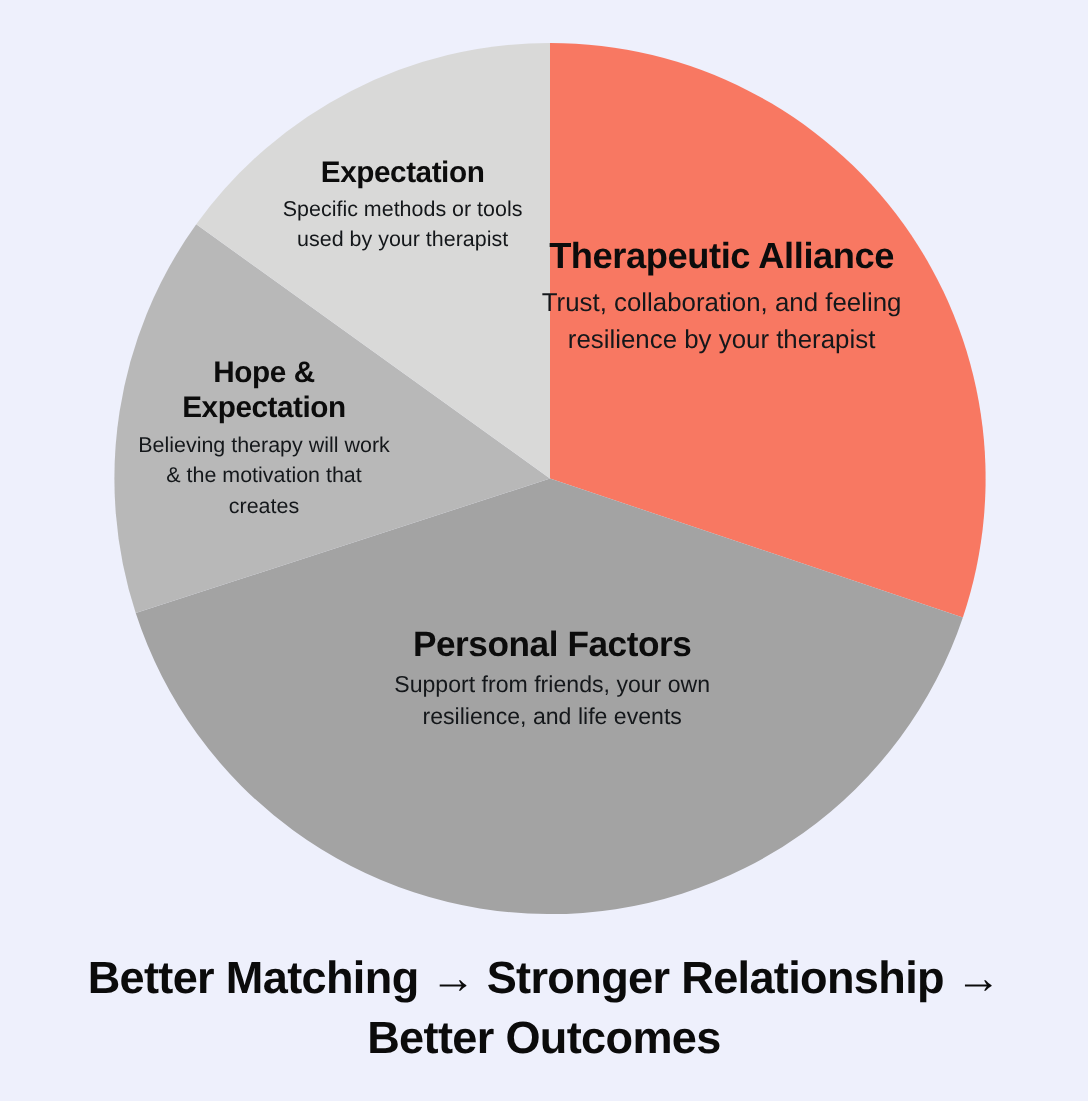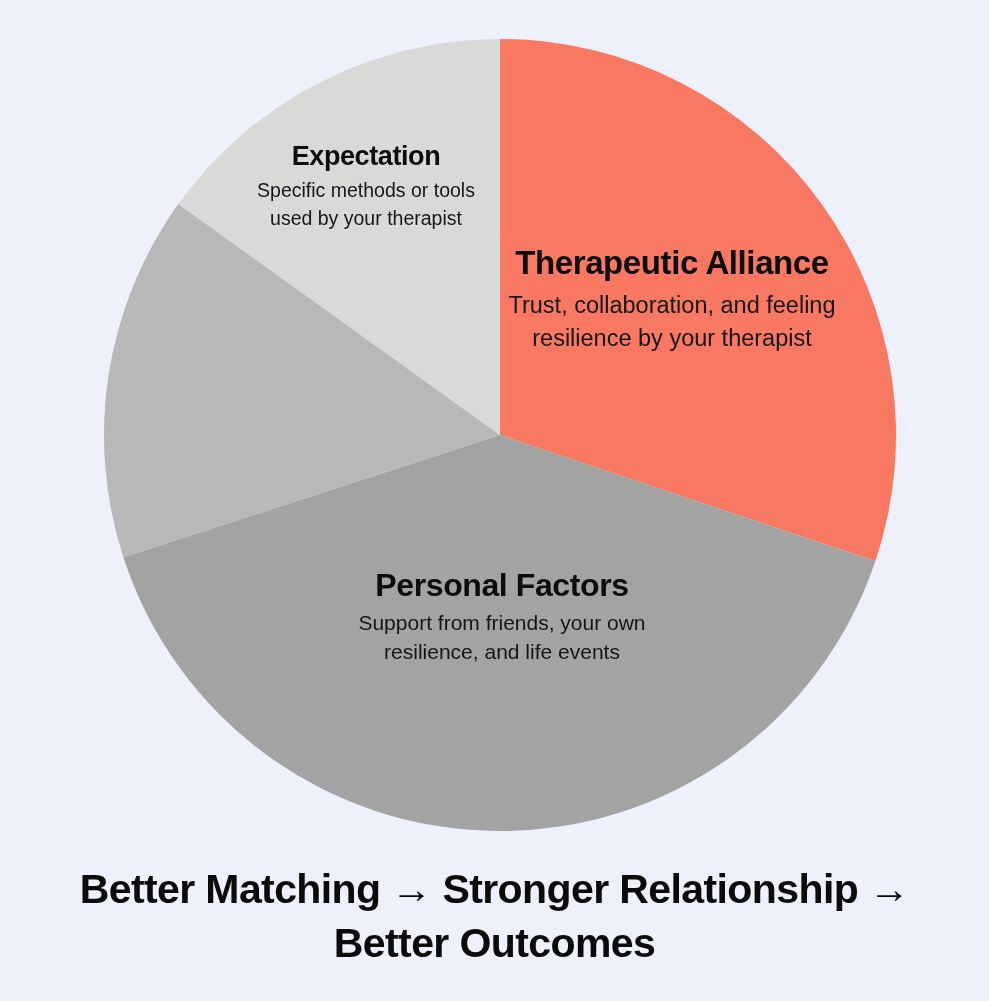--- a/index.html
+++ b/index.html
@@ -54,24 +54,23 @@
     display: block;
   }
   .slice-desc {
     font-weight: 400;
     color: #14171a;
     display: block;
   }
 
   
   #label-therapeutic-alliance {
-    left: 492px;
+    left: 476px;
     top: 214px;
     width: 360px;
-    margin-top: 30px;
   }
   #label-therapeutic-alliance .slice-title {
     font-size: 33px;
     line-height: 1.17;
     margin-bottom: 6px;
   }
   #label-therapeutic-alliance .slice-desc {
     font-size: 23.5px;
     line-height: 1.42;
   }
@@ -159,20 +158,24 @@
     <div class="slice-label" id="label-therapeutic-alliance">
       <span class="slice-title">Therapeutic Alliance</span>
       <span class="slice-desc">Trust, collaboration, and feeling resilience by your therapist</span>
     </div>
 
     <div class="slice-label" id="label-personal-factors">
       <span class="slice-title">Personal Factors</span>
       <span class="slice-desc">Support from friends, your own resilience, and life events</span>
     </div>
 
+    <div class="slice-label" id="label-hope-expectation">
+      <span class="slice-title">Hope &amp; Expectation</span>
+      <span class="slice-desc">Believing therapy will work &amp; the motivation that creates</span>
+    </div>
 
     <div class="slice-label" id="label-techniques">
       <span class="slice-title">Expectation</span>
       <span class="slice-desc">Specific methods or tools used by your therapist</span>
     </div>
   </div>
 
   <div id="caption">Better Matching → Stronger Relationship → Better Outcomes</div>
 
 </div>

